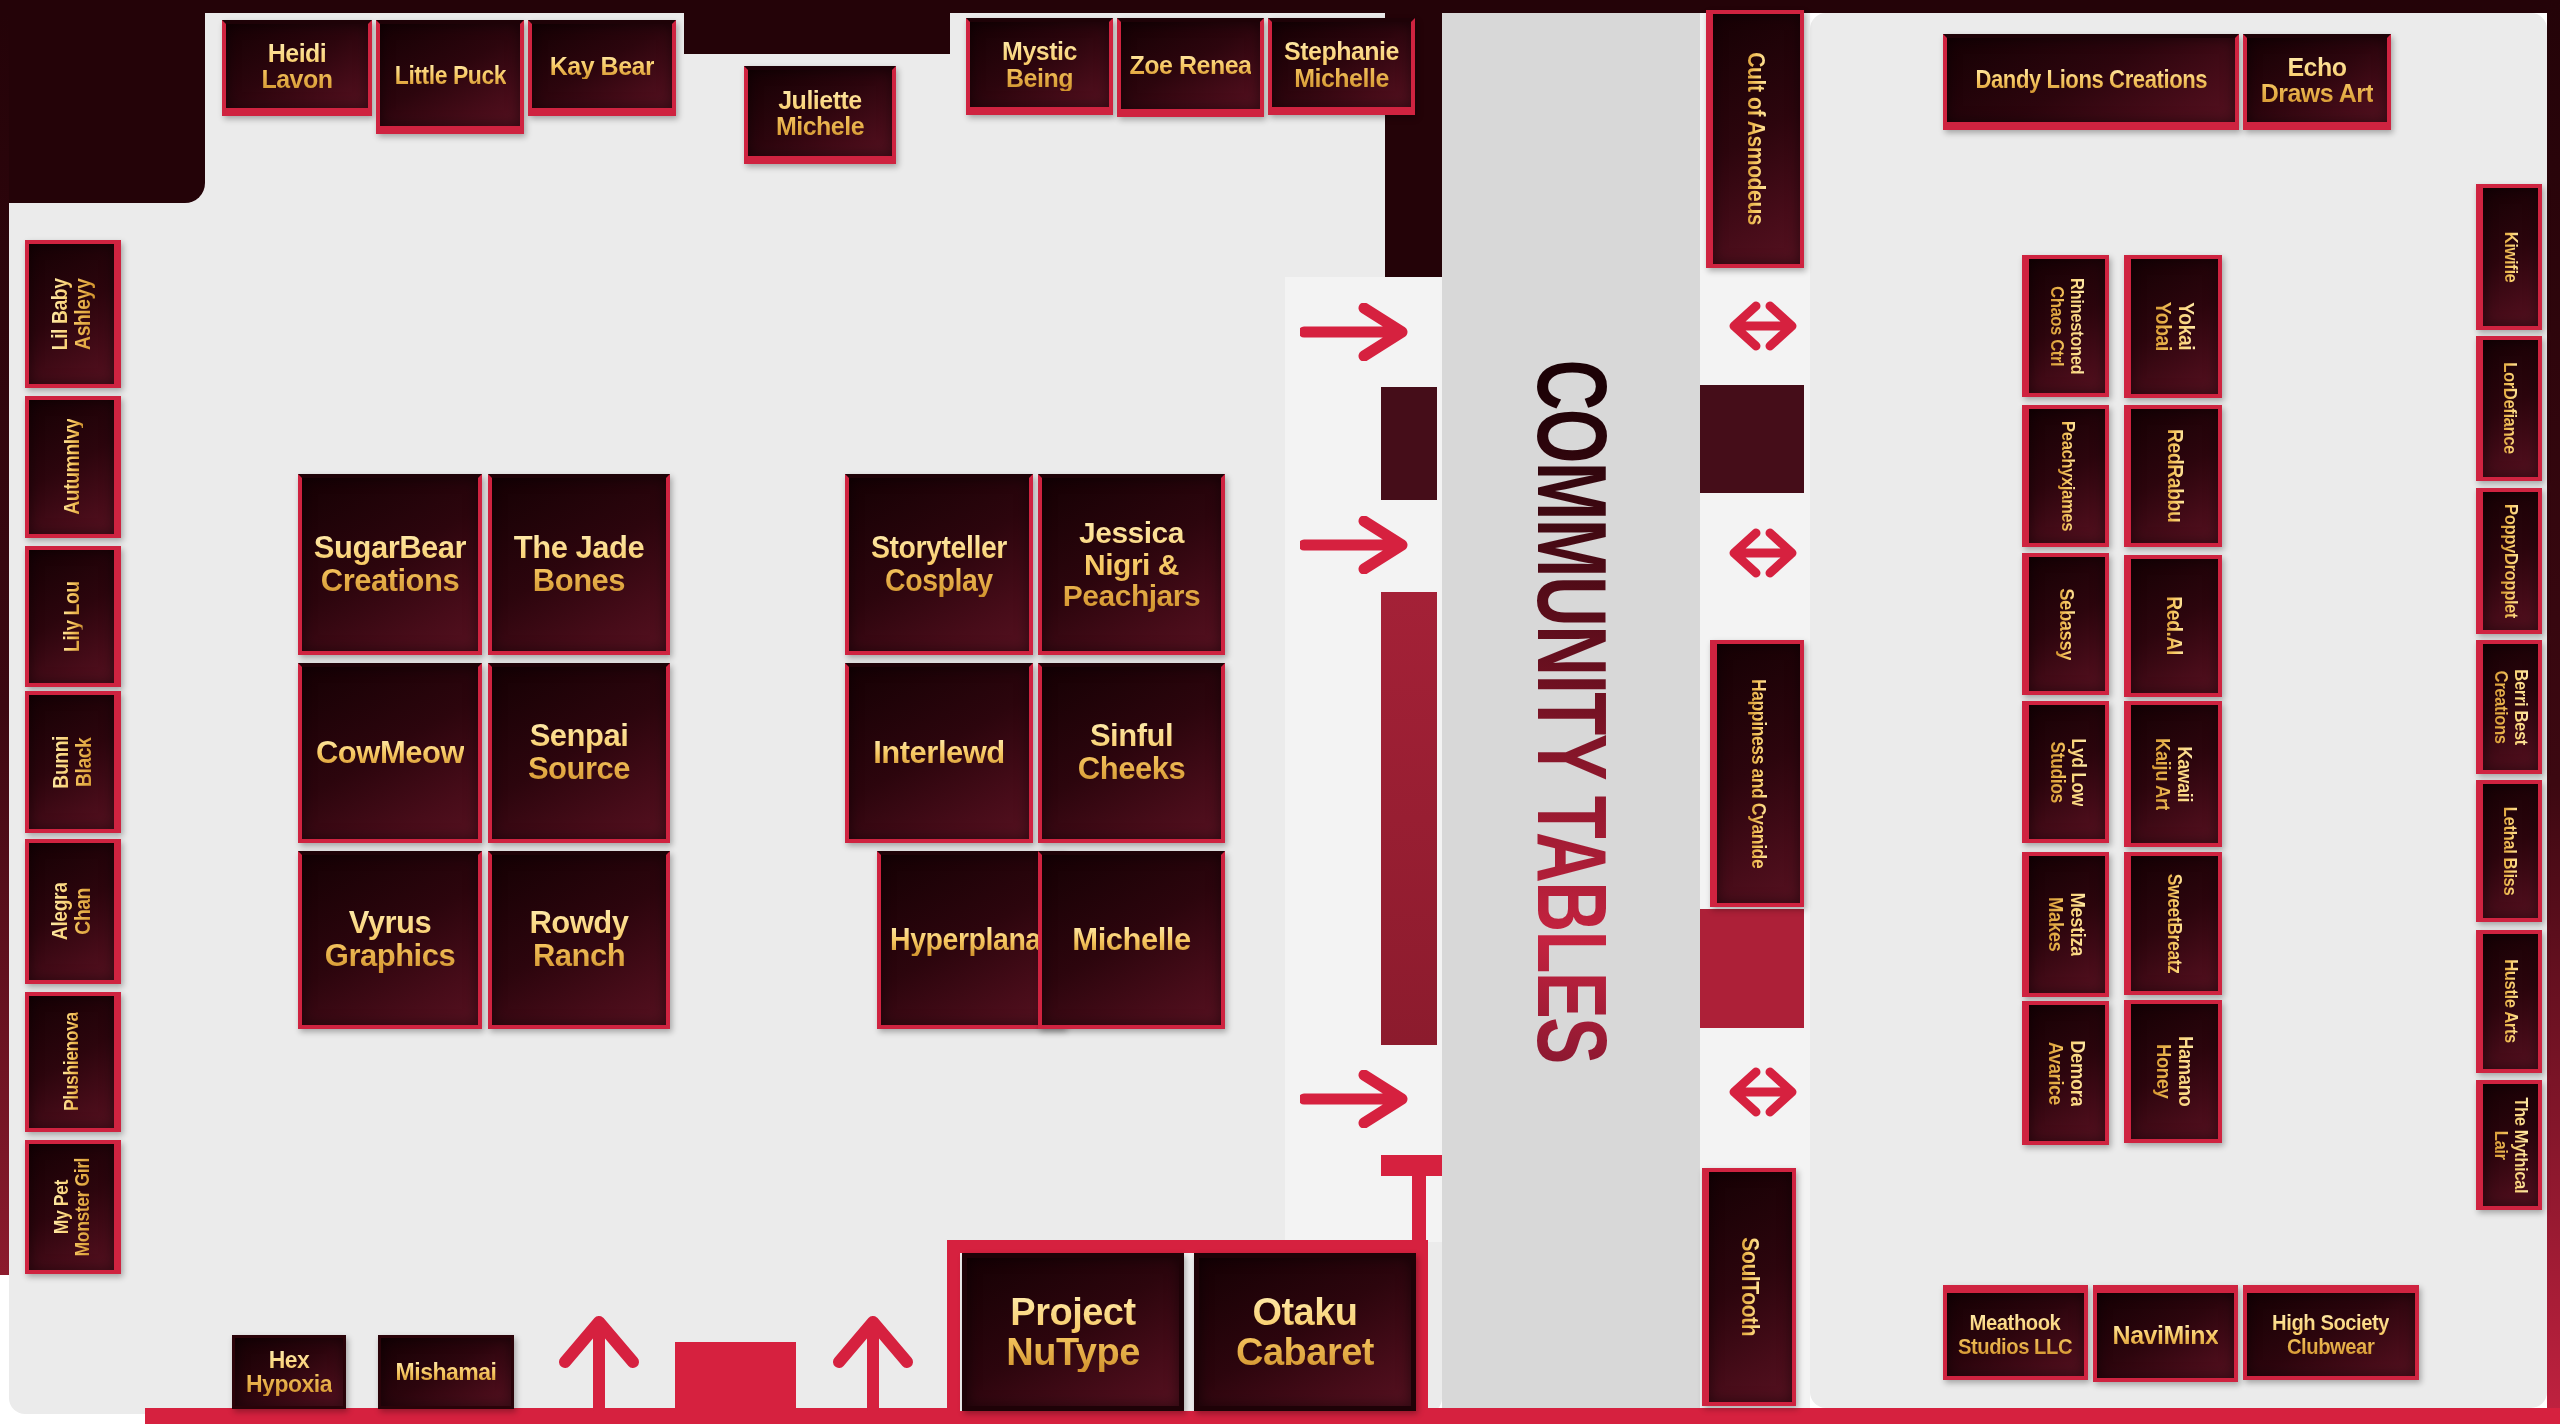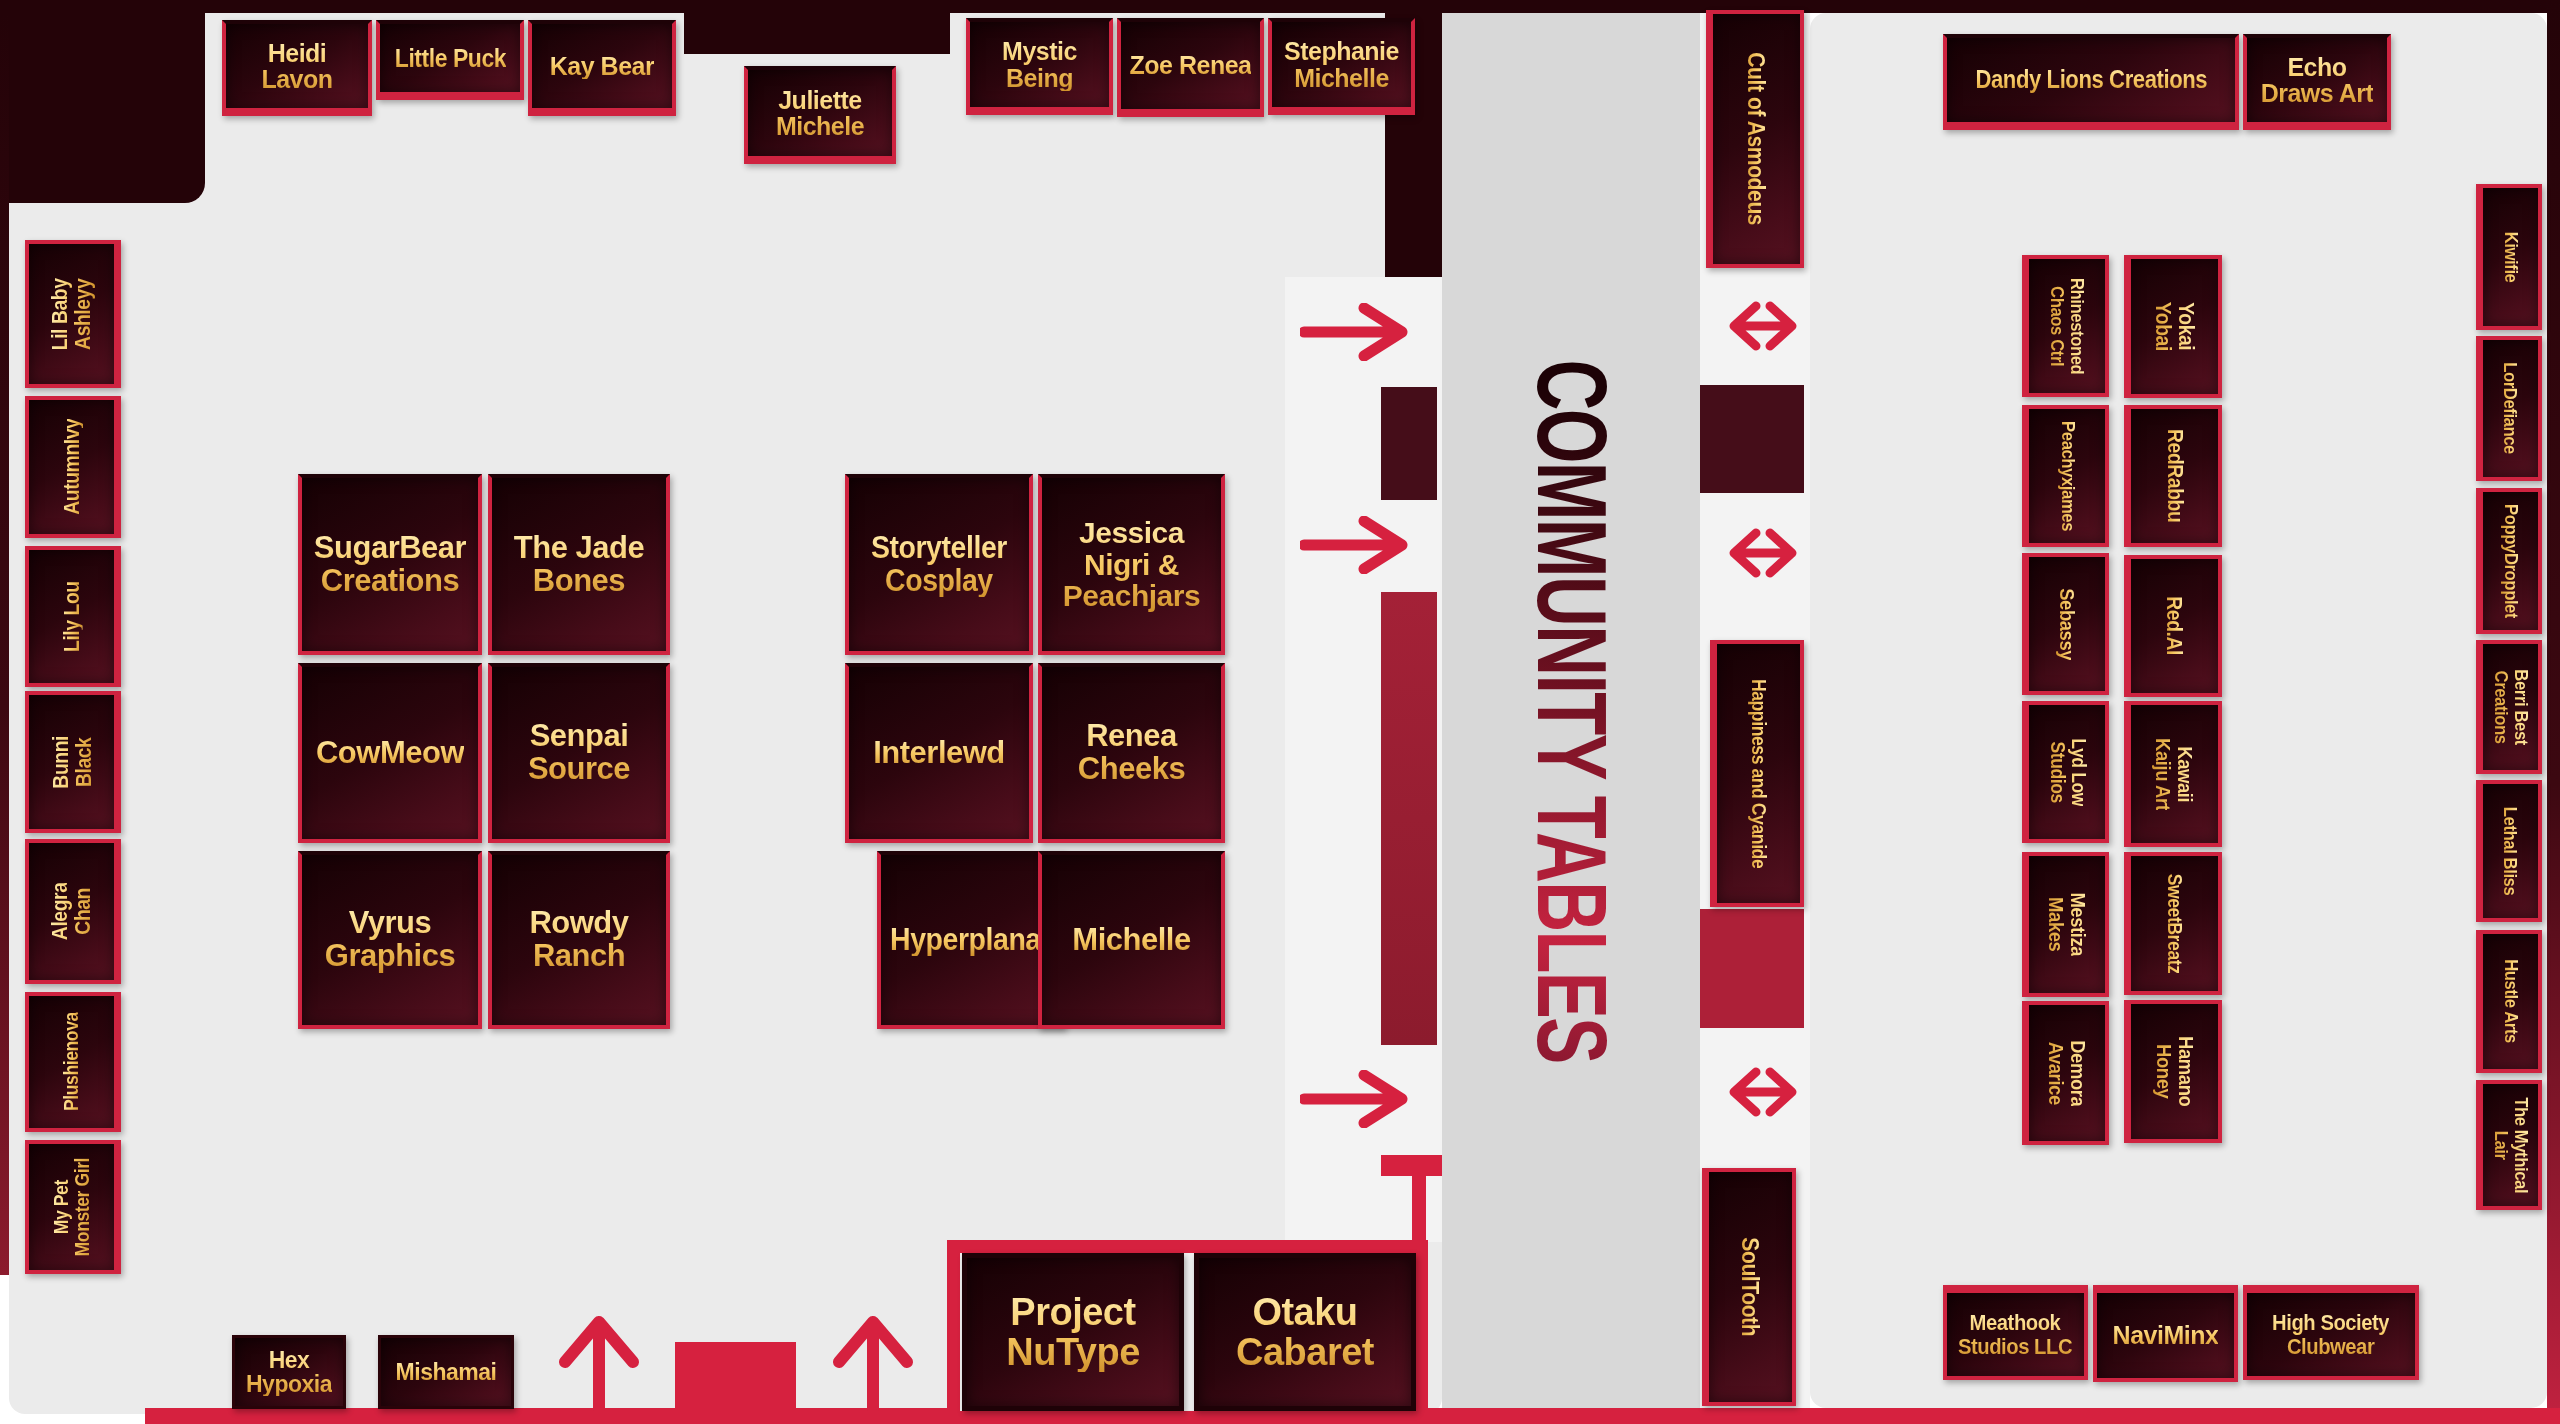--- a/index.html
+++ b/index.html
@@ -119,21 +119,21 @@
   <div class="arrow" style="left:830px;top:1312px;width:86px;height:100px">
     <svg viewBox="0 0 86 100">
         <path d="M43 96 V14 M9 50 L43 10 L77 50" fill="none" stroke="#d6213f" stroke-width="12" stroke-linecap="round" stroke-linejoin="round"></path>
       </svg>
   </div>
 
   <div class="booth b-b b-dt" style="left:222px;top:20px;width:150px;height:96px">
     <span class="label fs25">Heidi
 Lavon</span>
     </div>
-  <div class="booth b-b b-dt" style="left:376px;top:20px;width:148px;height:80px">
+  <div class="booth b-b b-dt" style="left:376px;top:20px;width:148px;height:114px">
     <span class="label fs25 cx92">Little Puck</span>
     </div>
   <div class="booth b-b b-dt" style="left:528px;top:20px;width:148px;height:96px">
     <span class="label fs25">Kay Bear</span>
     </div>
   <div class="booth b-b b-dt" style="left:744px;top:66px;width:152px;height:98px">
     <span class="label fs25">Juliette
 Michele</span>
     </div>
   <div class="booth b-b b-dt" style="left:966px;top:18px;width:147px;height:97px">
@@ -204,21 +204,21 @@
     </div>
   <div class="booth b-dt" style="left:1038px;top:474px;width:187px;height:181px">
     <span class="label fs30">Jessica
 Nigri &amp;
 Peachjars</span>
     </div>
   <div class="booth b-dt" style="left:845px;top:663px;width:188px;height:180px">
     <span class="label fs31">Interlewd</span>
     </div>
   <div class="booth b-dt" style="left:1038px;top:663px;width:187px;height:180px">
-    <span class="label fs31">Renea
+    <span class="label fs31">Sinful
 Cheeks</span>
     </div>
   <div class="booth b-dt" style="left:877px;top:851px;width:188px;height:178px">
     <span class="label fs31 cx92">Hyperplanar</span>
     </div>
   <div class="booth b-dt" style="left:1038px;top:851px;width:187px;height:178px">
     <span class="label fs31">Michelle</span>
     </div>
 
   <div class="booth b-dark" style="left:232px;top:1335px;width:114px;height:74px">

